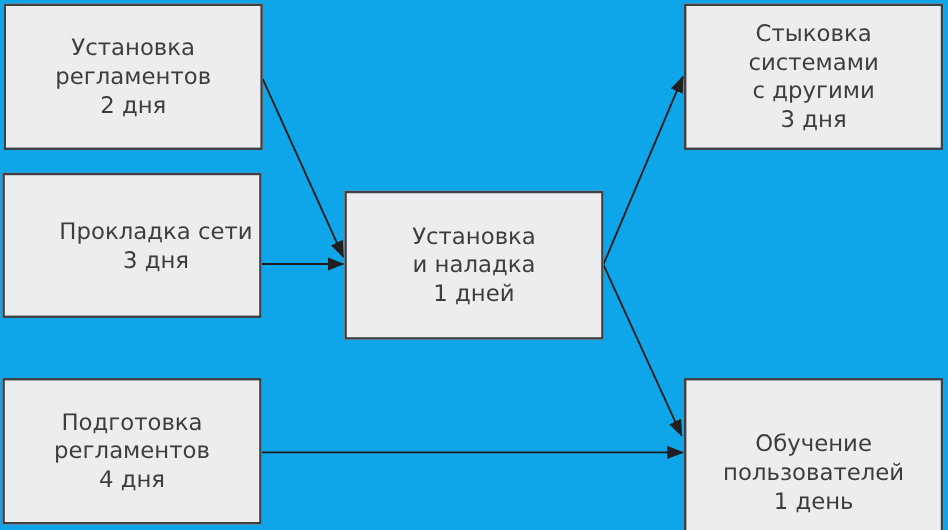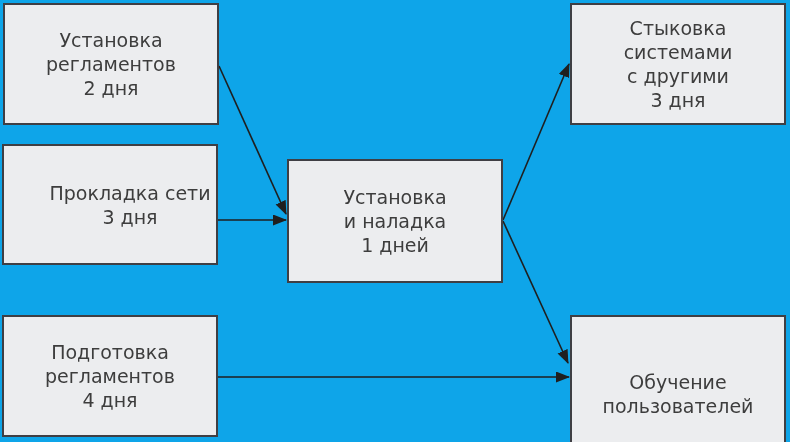--- a/index.html
+++ b/index.html
@@ -95,15 +95,16 @@
   <div class="box pos-systems-integration">
     <div>Стыковка</div>
     <div>системами</div>
     <div>с другими</div>
     <div>3 дня</div>
   </div>
 
   <div class="box pos-user-training">
     <div>Обучение</div>
     <div>пользователей</div>
+    <div>1 день</div>
   </div>
 
 </div>
 
 </body></html>

